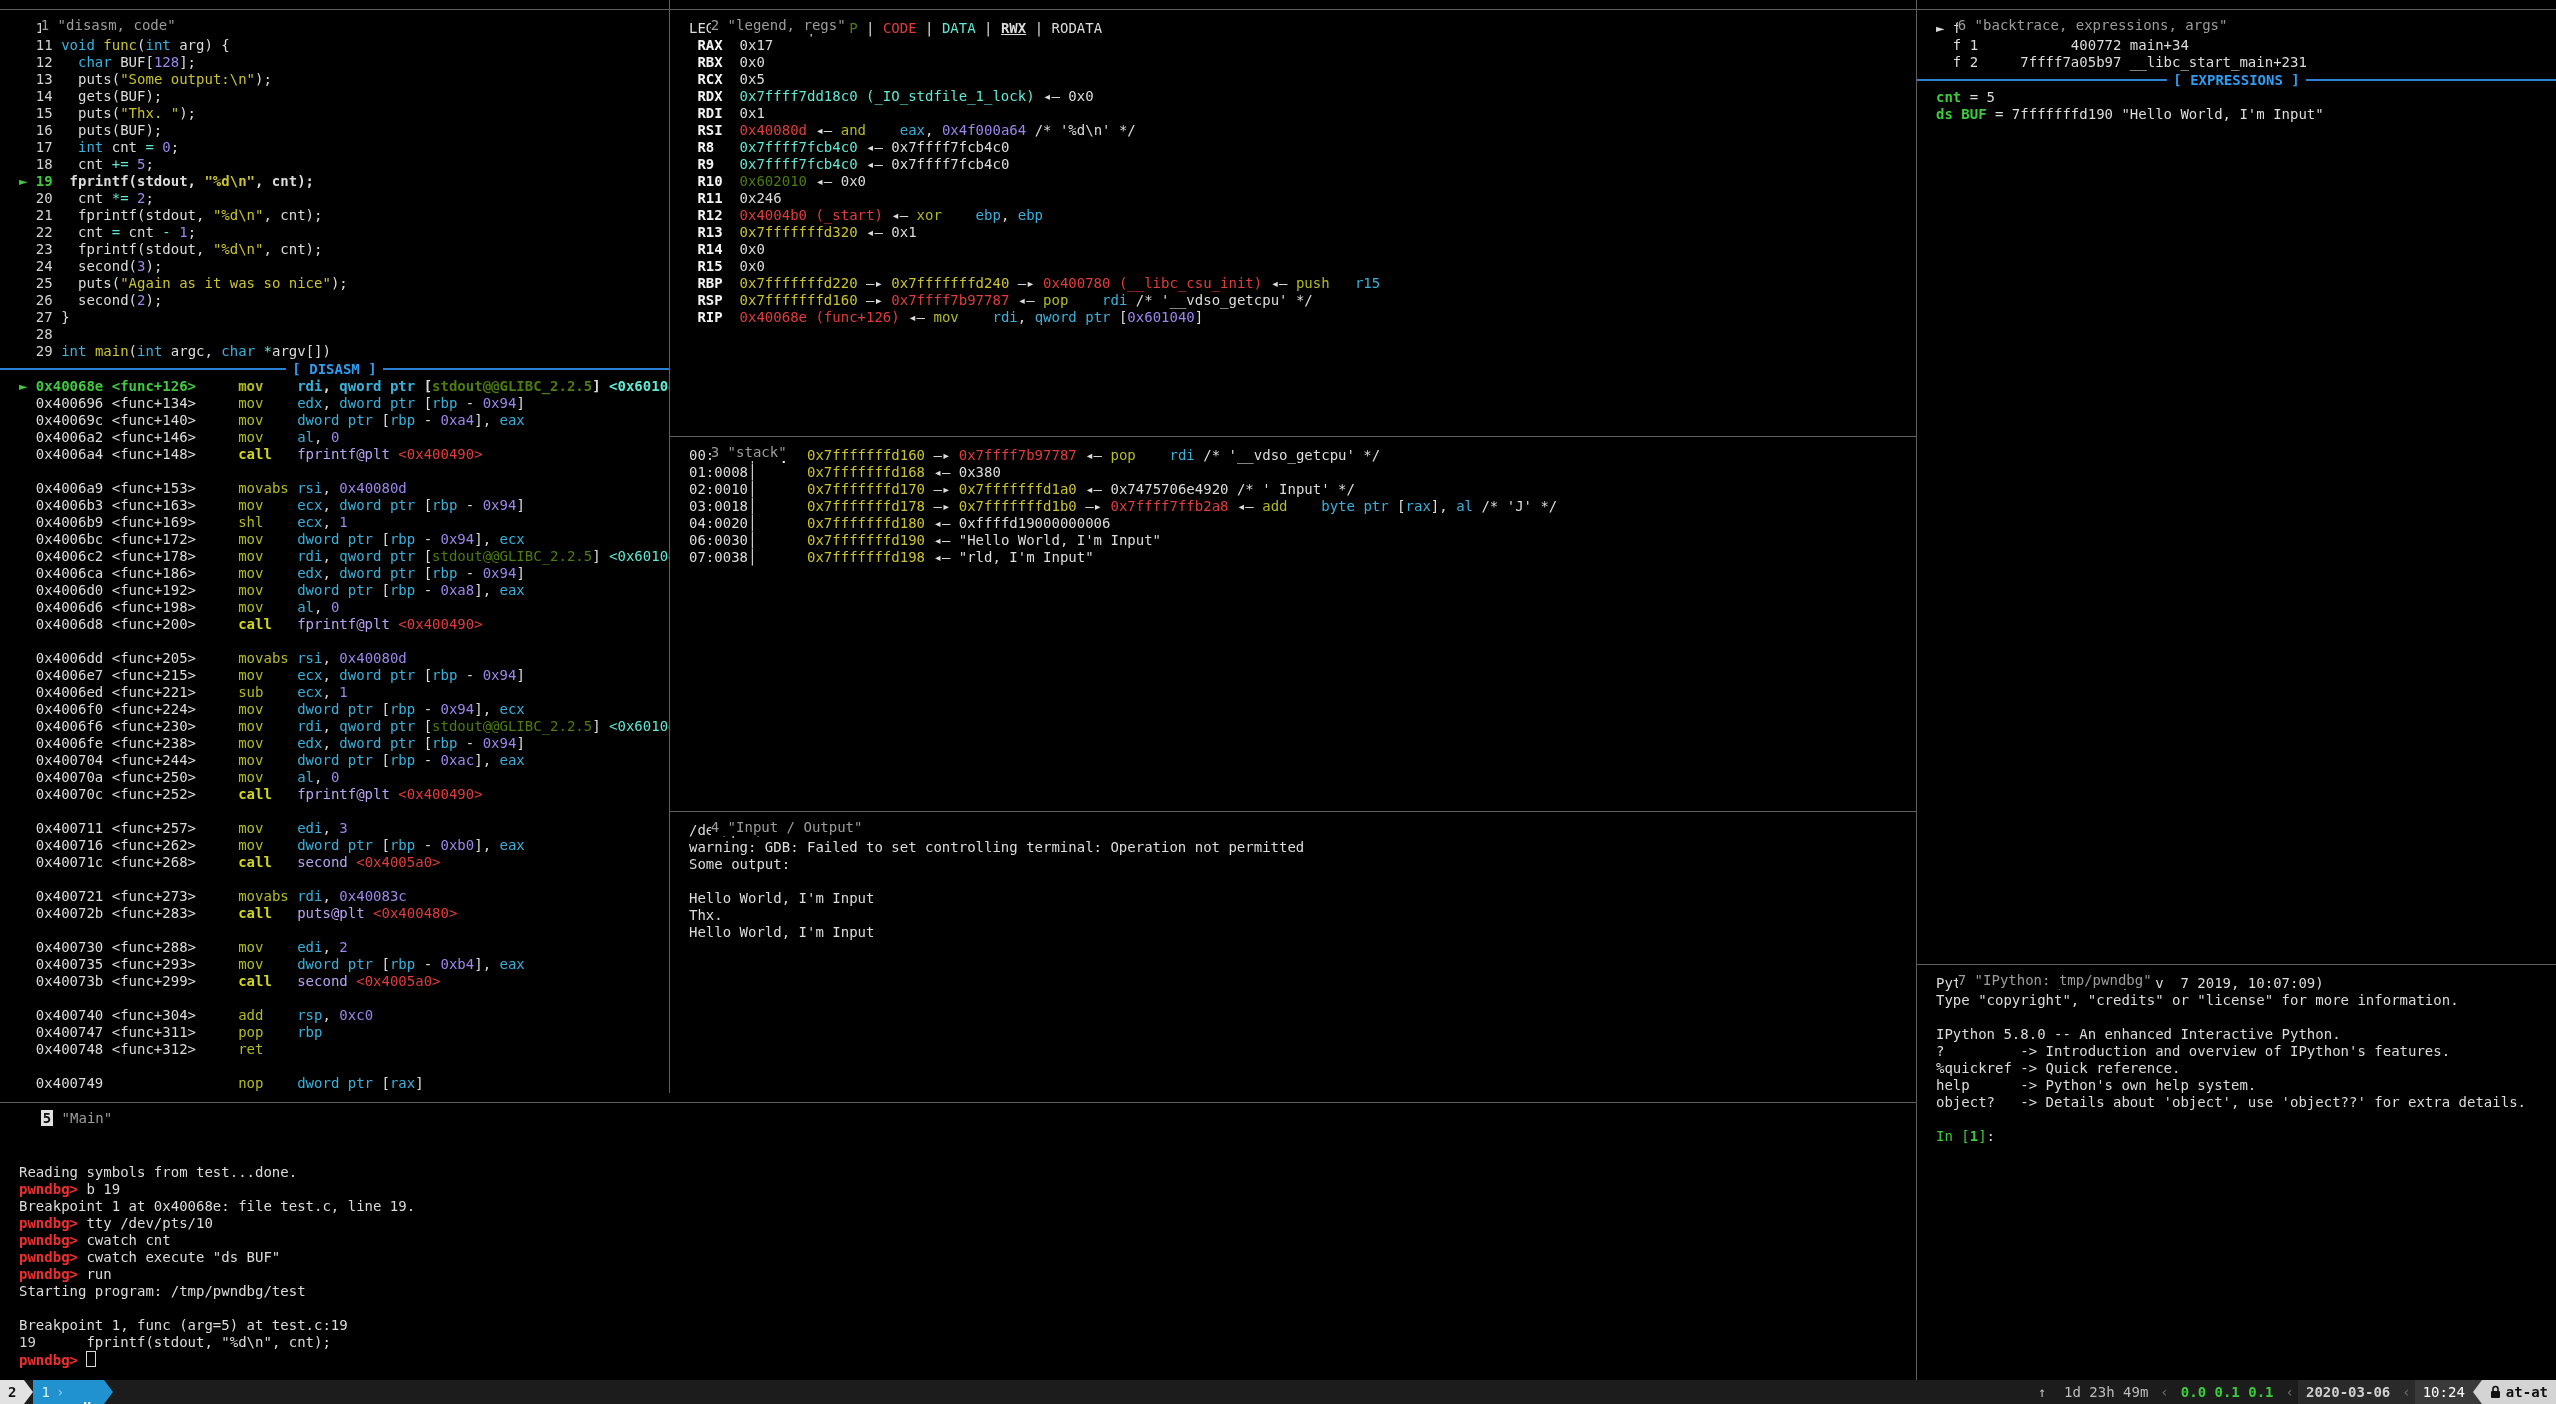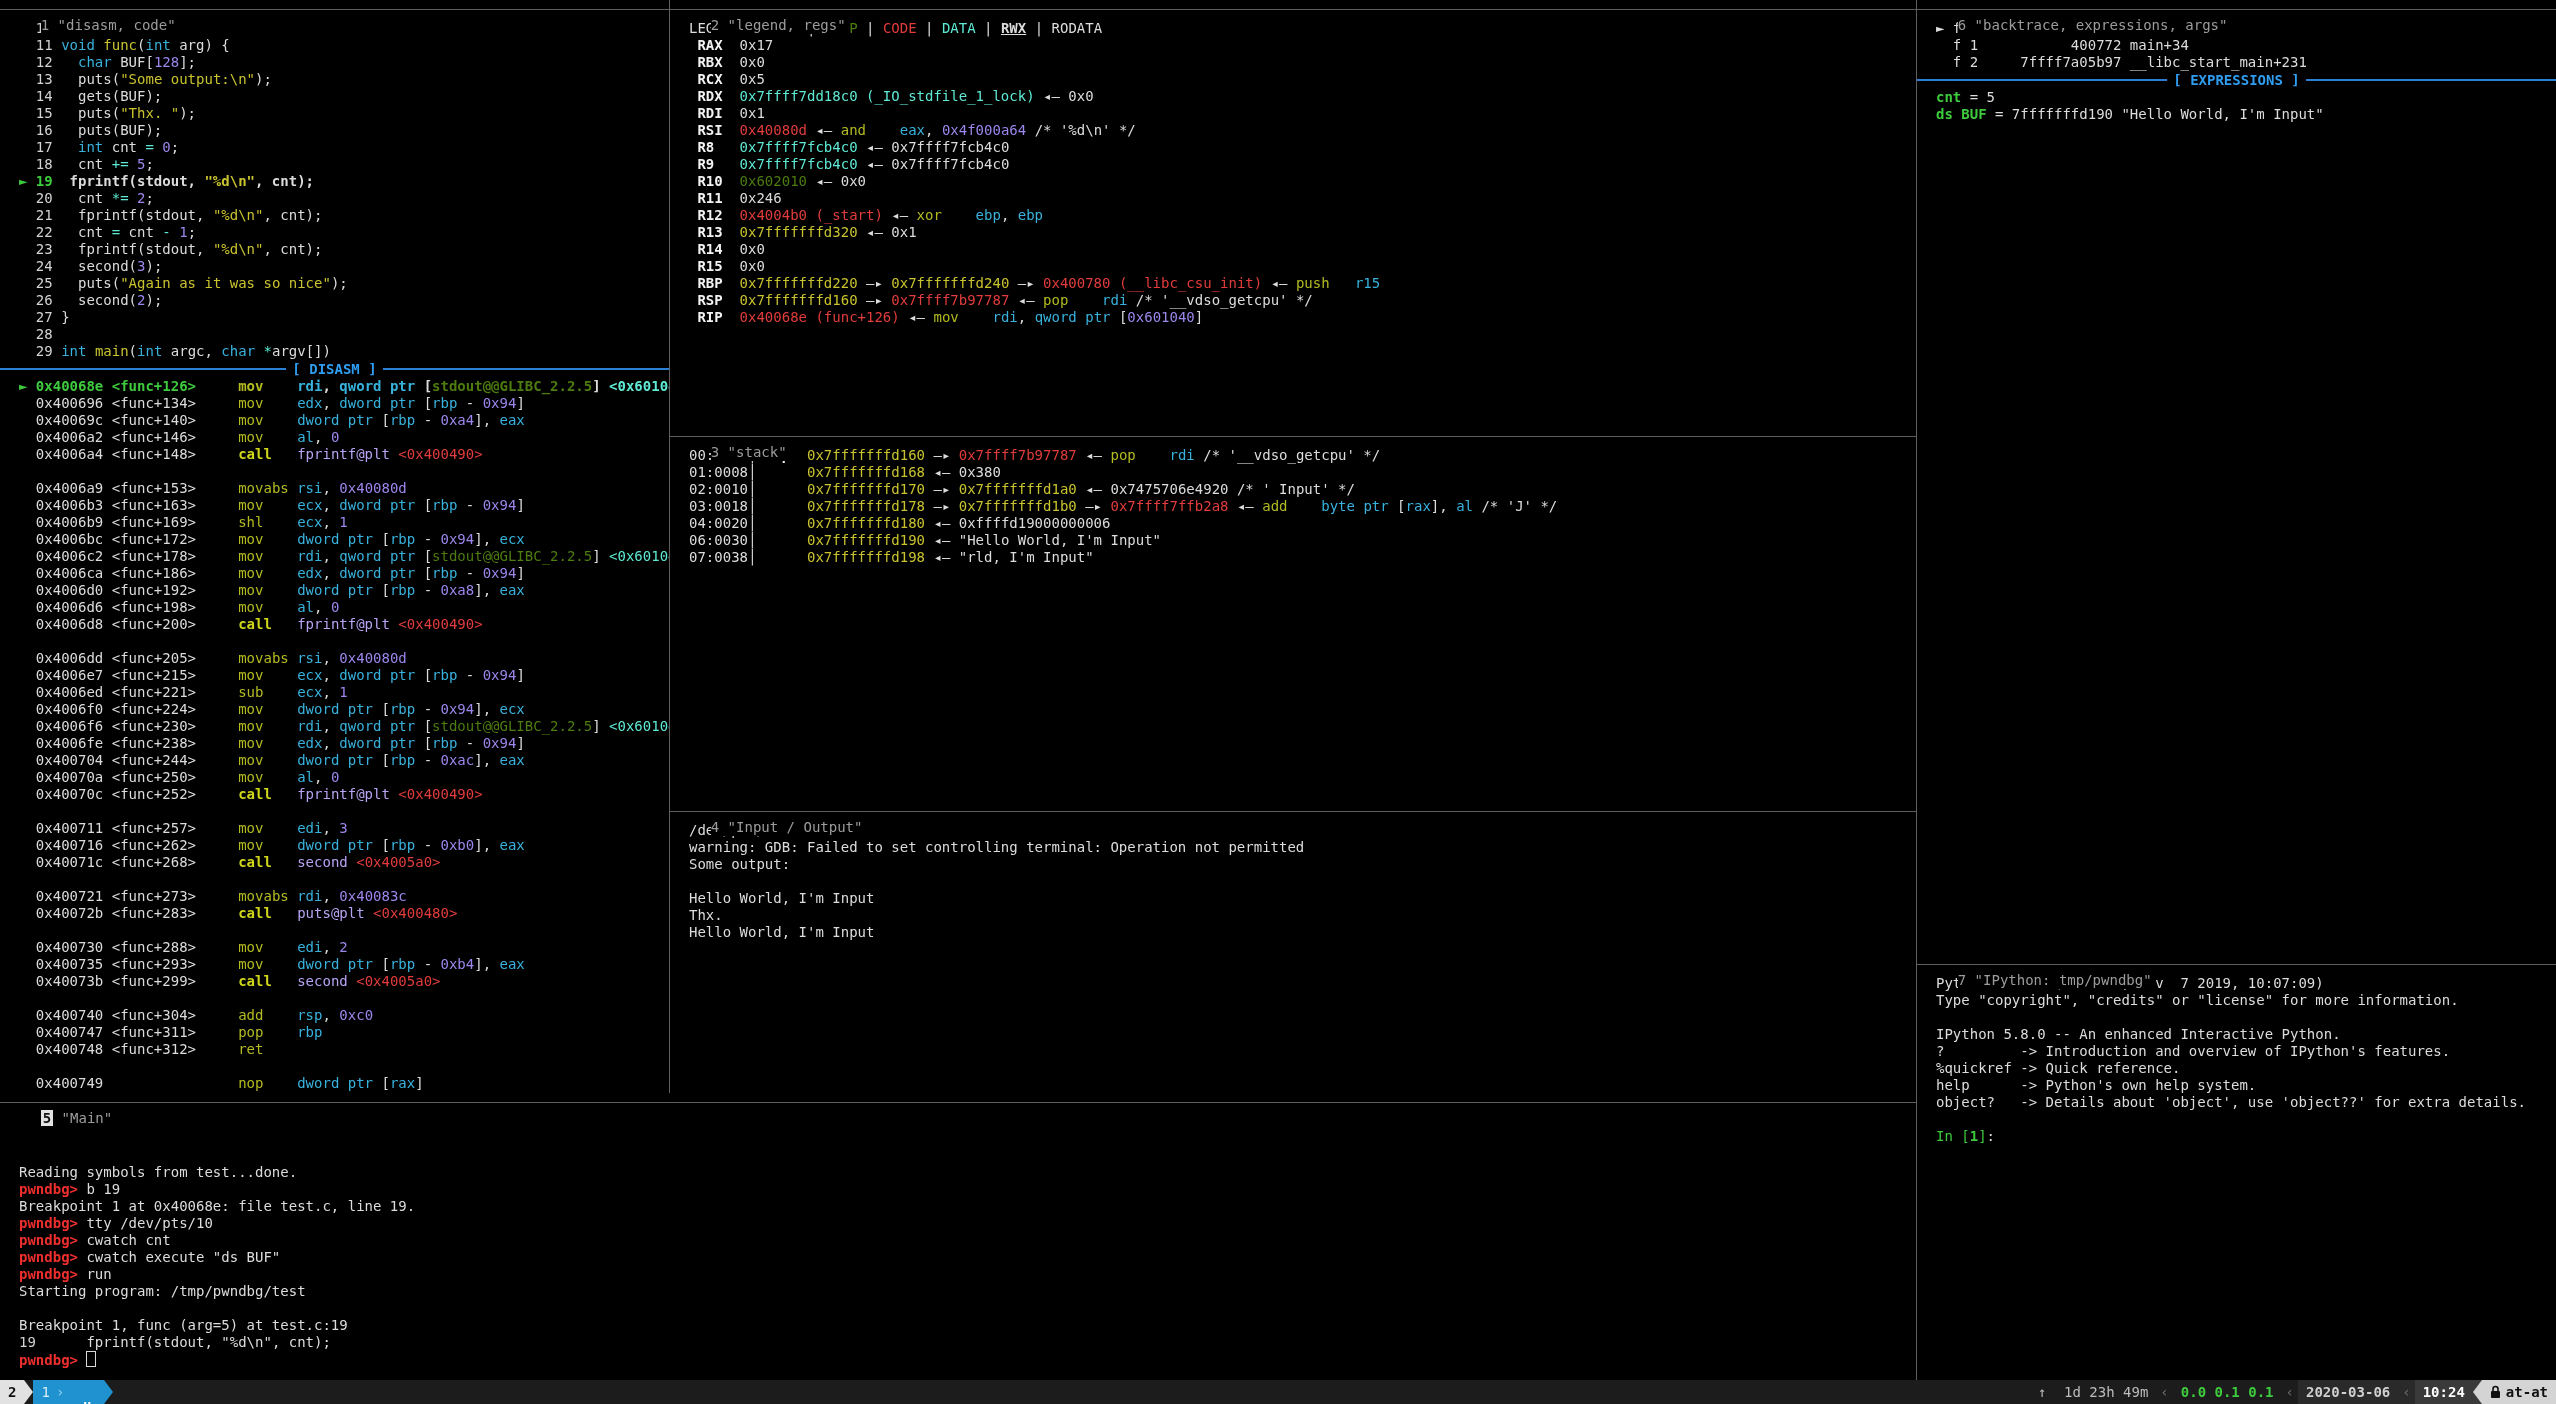--- a/index.html
+++ b/index.html
@@ -255,21 +255,21 @@
   </div>
   <div class="thin-sep">‹</div>
   <div class="seg" style="color:#3ecb3e;font-weight:bold;">
     <span>0.0 0.1 0.1</span>
   </div>
   <div class="thin-sep">‹</div>
   <div class="seg" style="color:#d0d0d0;background:#2a2a2a;font-weight:bold;">
     <span>2020-03-06</span>
   </div>
   <div class="thin-sep" style="background:#2a2a2a;">‹</div>
-  <div class="seg" style="color:#ffffff;font-weight:bold;background:#3a3a3a;">
+  <div class="seg" style="color:#ffffff;font-weight:normal;background:#3a3a3a;">
     <span>10:24</span>
   </div>
   <div class="tri-l" style="border-right:9px solid #d4d4d4;background:#3a3a3a;"></div>
   <div class="seg" style="background:#d4d4d4;color:#111;font-weight:bold;text-align:right;">
     <svg class="lock-svg" width="11" height="14" viewBox="0 0 11 14">
       <rect x="1" y="6" width="9" height="7" rx="1" fill="#111"></rect>
       <path d="M3 6 V4 a2.5 2.5 0 0 1 5 0 V6" fill="none" stroke="#111" stroke-width="1.6"></path>
     </svg>
     <span>at-at</span>
   </div>

